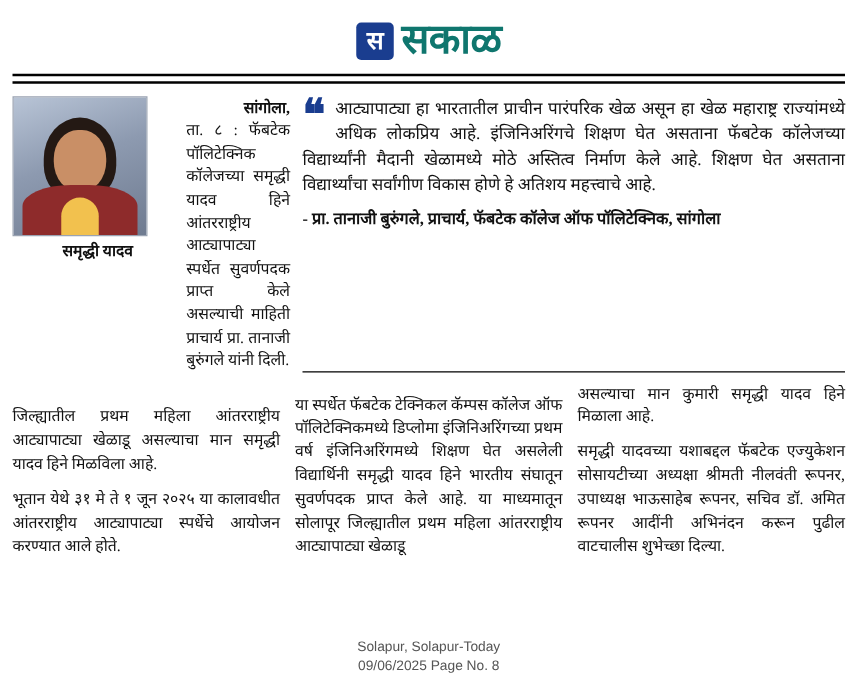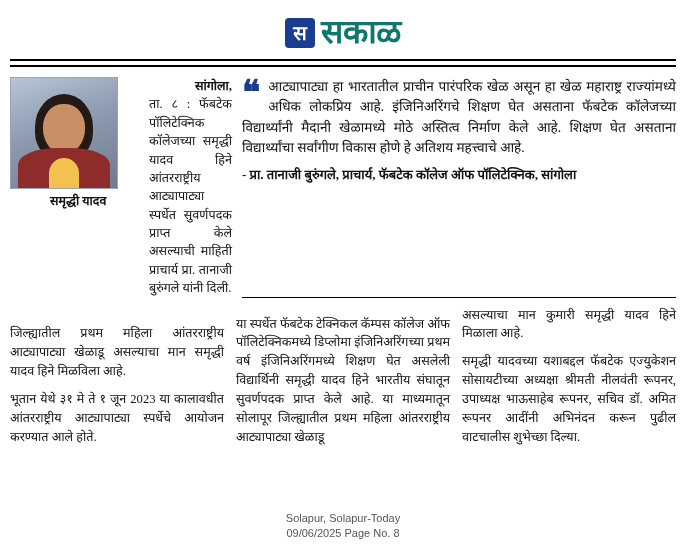--- a/index.html
+++ b/index.html
@@ -251,21 +251,21 @@
       <div class="quote-text">आट्यापाट्या हा भारतातील प्राचीन पारंपरिक खेळ असून हा खेळ महाराष्ट्र राज्यांमध्ये अधिक लोकप्रिय आहे. इंजिनिअरिंगचे शिक्षण घेत असताना फॅबटेक कॉलेजच्या विद्यार्थ्यांनी मैदानी खेळामध्ये मोठे अस्तित्व निर्माण केले आहे. शिक्षण घेत असताना विद्यार्थ्यांचा सर्वांगीण विकास होणे हे अतिशय महत्त्वाचे आहे.</div>
       <div class="quote-attrib">- प्रा. तानाजी बुरुंगले, प्राचार्य, फॅबटेक कॉलेज ऑफ पॉलिटेक्निक, सांगोला</div>
     </div>
 
   </div>
 
   <div class="lower">
 
     <div class="col">
       <p>जिल्ह्यातील प्रथम महिला आंतरराष्ट्रीय आट्यापाट्या खेळाडू असल्याचा मान समृद्धी यादव हिने मिळविला आहे.</p>
-      <p>भूतान येथे ३१ मे ते १ जून 2023 या कालावधीत आंतरराष्ट्रीय आट्यापाट्या स्पर्धेचे आयोजन करण्यात आले होते.</p>
+      <p>भूतान येथे ३१ मे ते १ जून २०२५ या कालावधीत आंतरराष्ट्रीय आट्यापाट्या स्पर्धेचे आयोजन करण्यात आले होते.</p>
     </div>
 
     <div class="col">
       <p>या स्पर्धेत फॅबटेक टेक्निकल कॅम्पस कॉलेज ऑफ पॉलिटेक्निकमध्ये डिप्लोमा इंजिनिअरिंगच्या प्रथम वर्ष इंजिनिअरिंगमध्ये शिक्षण घेत असलेली विद्यार्थिनी समृद्धी यादव हिने भारतीय संघातून सुवर्णपदक प्राप्त केले आहे. या माध्यमातून सोलापूर जिल्ह्यातील प्रथम महिला आंतरराष्ट्रीय आट्यापाट्या खेळाडू</p>
     </div>
 
     <div class="col">
       <p>असल्याचा मान कुमारी समृद्धी यादव हिने मिळाला आहे.</p>
       <p>समृद्धी यादवच्या यशाबद्दल फॅबटेक एज्युकेशन सोसायटीच्या अध्यक्षा श्रीमती नीलवंती रूपनर, उपाध्यक्ष भाऊसाहेब रूपनर, सचिव डॉ. अमित रूपनर आदींनी अभिनंदन करून पुढील वाटचालीस शुभेच्छा दिल्या.</p>
     </div>

